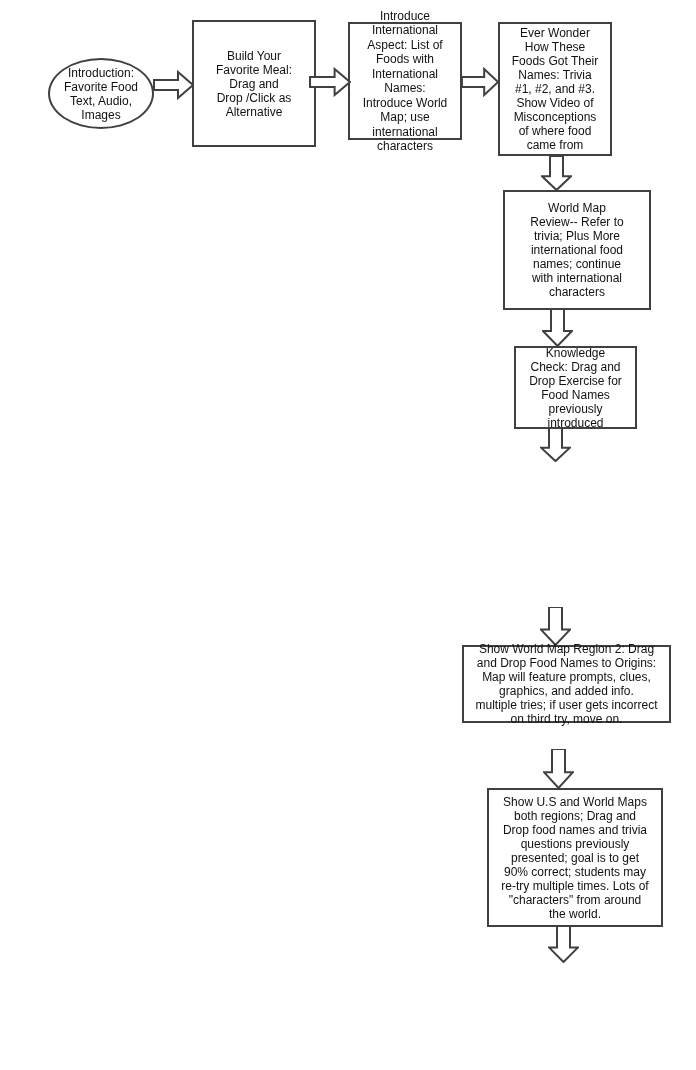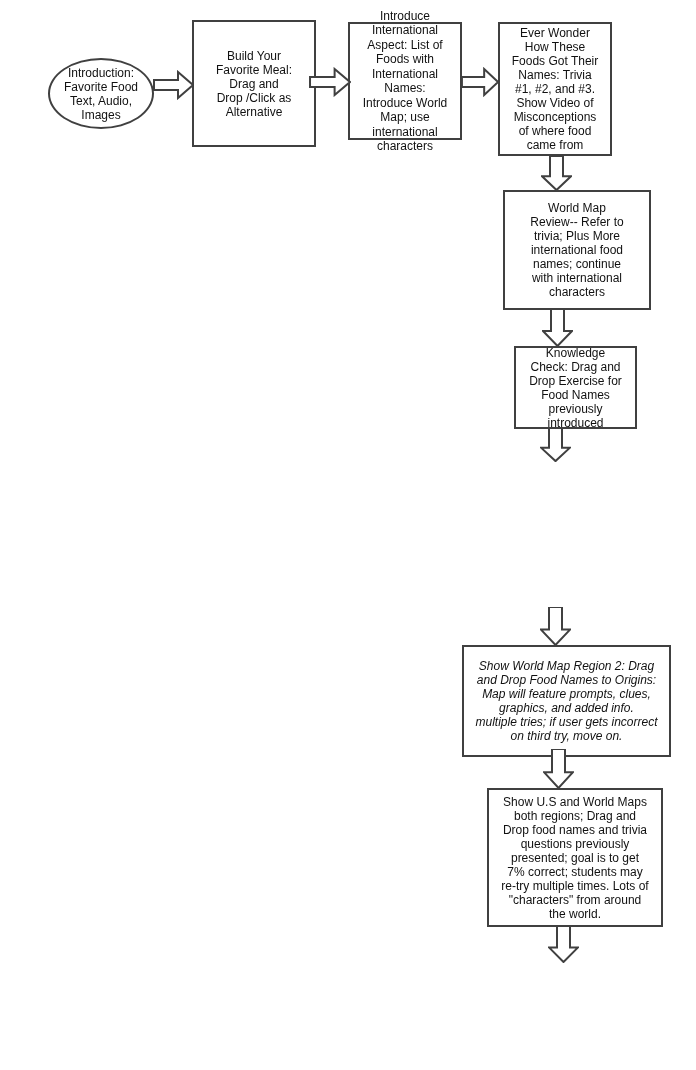--- a/index.html
+++ b/index.html
@@ -41,21 +41,21 @@
     stroke-linejoin: miter;
   }
   
   .n-intro   { left: 48px;  top: 58px;  width: 106px; height: 71px;  }
   .n-build   { left: 192px; top: 20px;  width: 124px; height: 127px; }
   .n-intl    { left: 348px; top: 22px;  width: 114px; height: 118px; }
   .n-trivia  { left: 498px; top: 22px;  width: 114px; height: 134px; }
   .n-review  { left: 503px; top: 190px; width: 148px; height: 120px; }
   .n-check   { left: 495px; top: 346px; width: 123px; height: 83px; margin-left: 19px;  }
   .n-region1 { left: 487px; top: 461px; width: 138px; height: 147px; }
-  .n-region2 { left: 462px; top: 645px; width: 209px; height: 112px; font-style: italic; }
+  .n-region2 { left: 462px; top: 645px; width: 209px; height: 78px; }
   .n-usmaps  { left: 487px; top: 788px; width: 176px; height: 139px; }
   .n-summary { left: 513px; top: 963px; width: 126px; height: 85px;  }
   
   .a-h1 { left: 153px; top: 70px;  width: 41px; height: 30px; }
   .a-h2 { left: 309px; top: 67px;  width: 42px; height: 30px; }
   .a-h3 { left: 461px; top: 67px;  width: 38px; height: 30px; }
   .a-v1 { left: 541px; top: 156px; width: 31px; height: 35px; }
   .a-v2 { left: 542px; top: 309px; width: 31px; height: 38px; }
   .a-v3 { left: 540px; top: 428px; width: 31px; height: 34px; }
   .a-v4 { left: 540px; top: 607px; width: 31px; height: 39px; }
@@ -135,21 +135,21 @@
 multiple tries; if user gets incorrect
 on third try, move on.</div>
   </div>
 
   <div class="node n-usmaps">
     <div class="node-text">Show U.S and World Maps
 both regions; Drag and
 Drop food names and trivia
 questions previously
 presented; goal is to get
-7% correct; students may
+90% correct; students may
 re-try multiple times. Lots of
 "characters" from around
 the world.</div>
   </div>
 
 
   <div class="arrow a-h1">
     <svg viewBox="0 0 41 30" preserveAspectRatio="none">
         <polygon points="1,10 25,10 25,2 40,15 25,28 25,20 1,20"></polygon>
       </svg>

